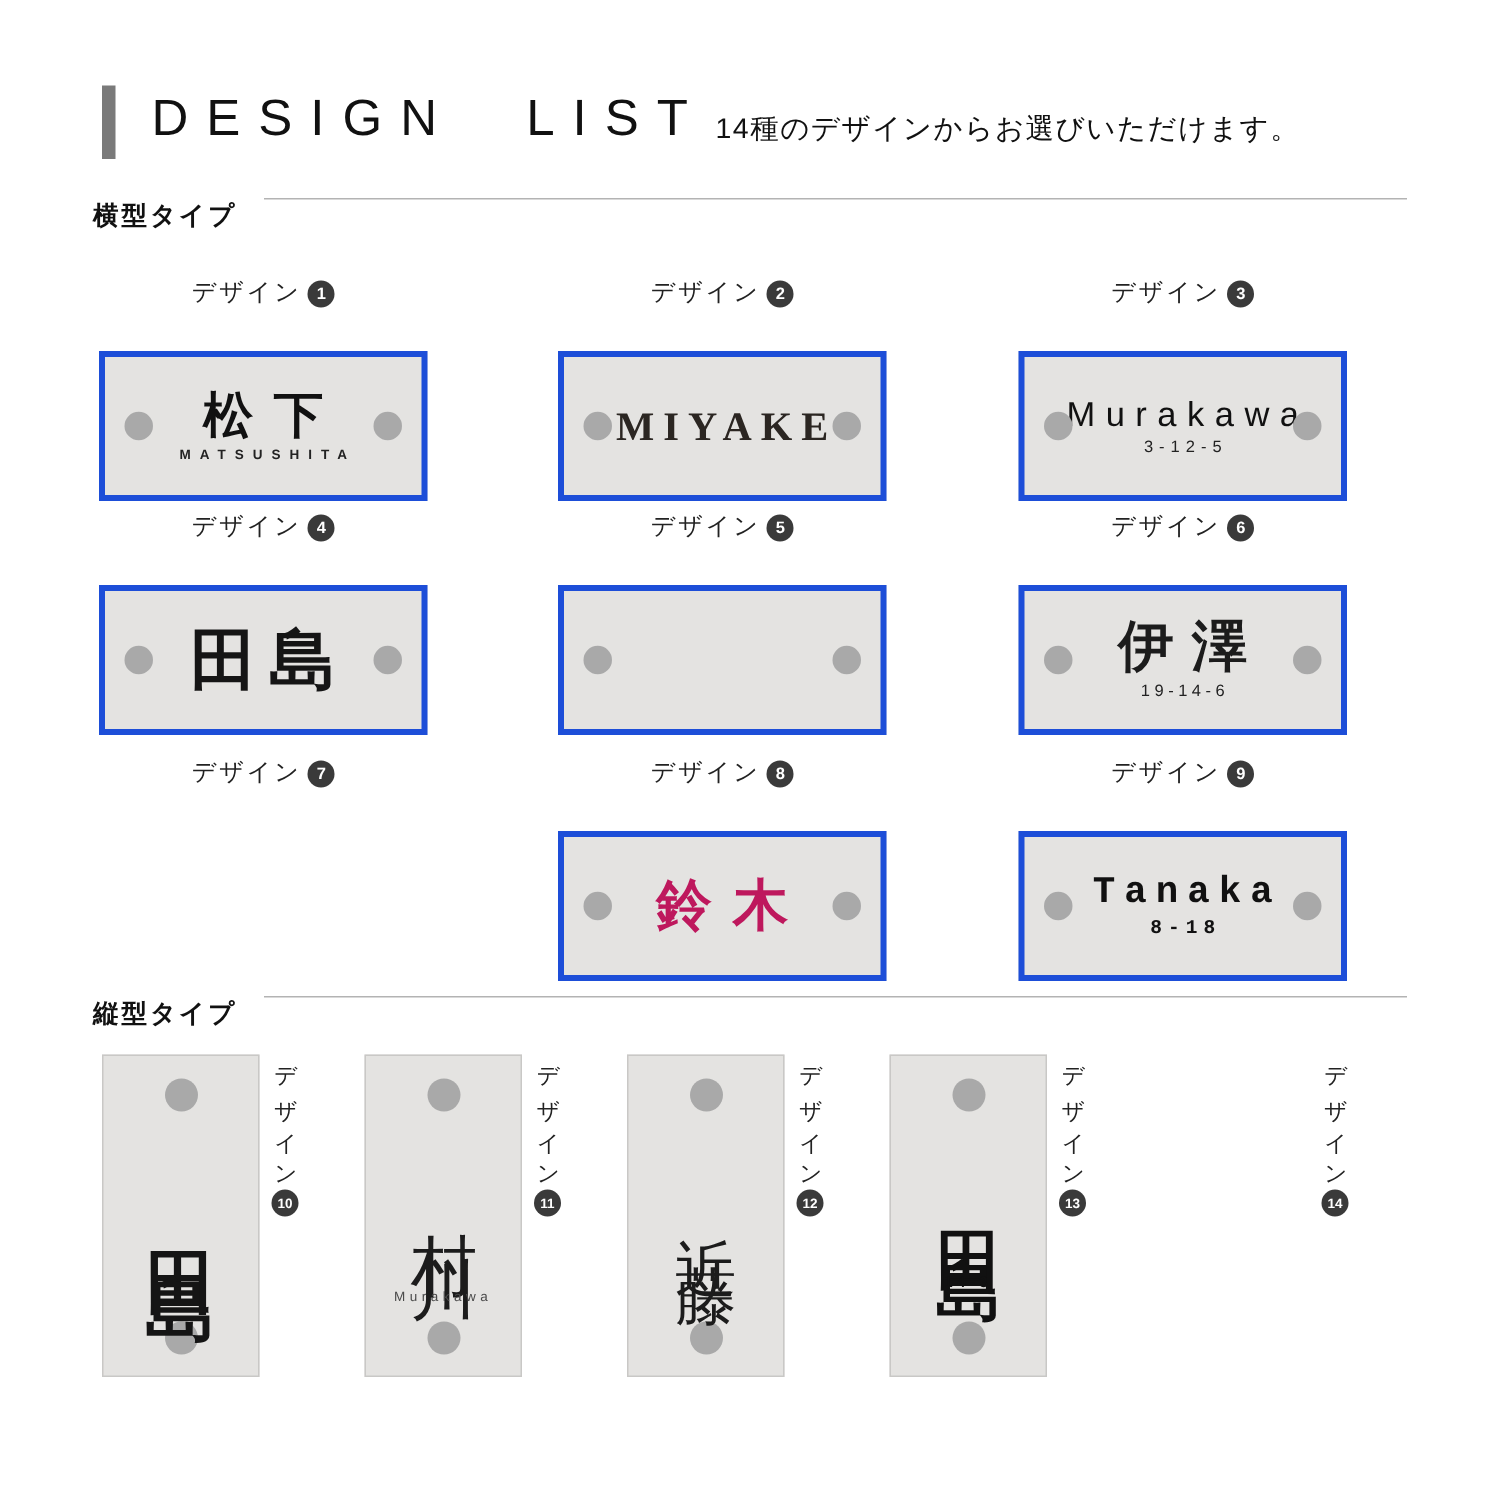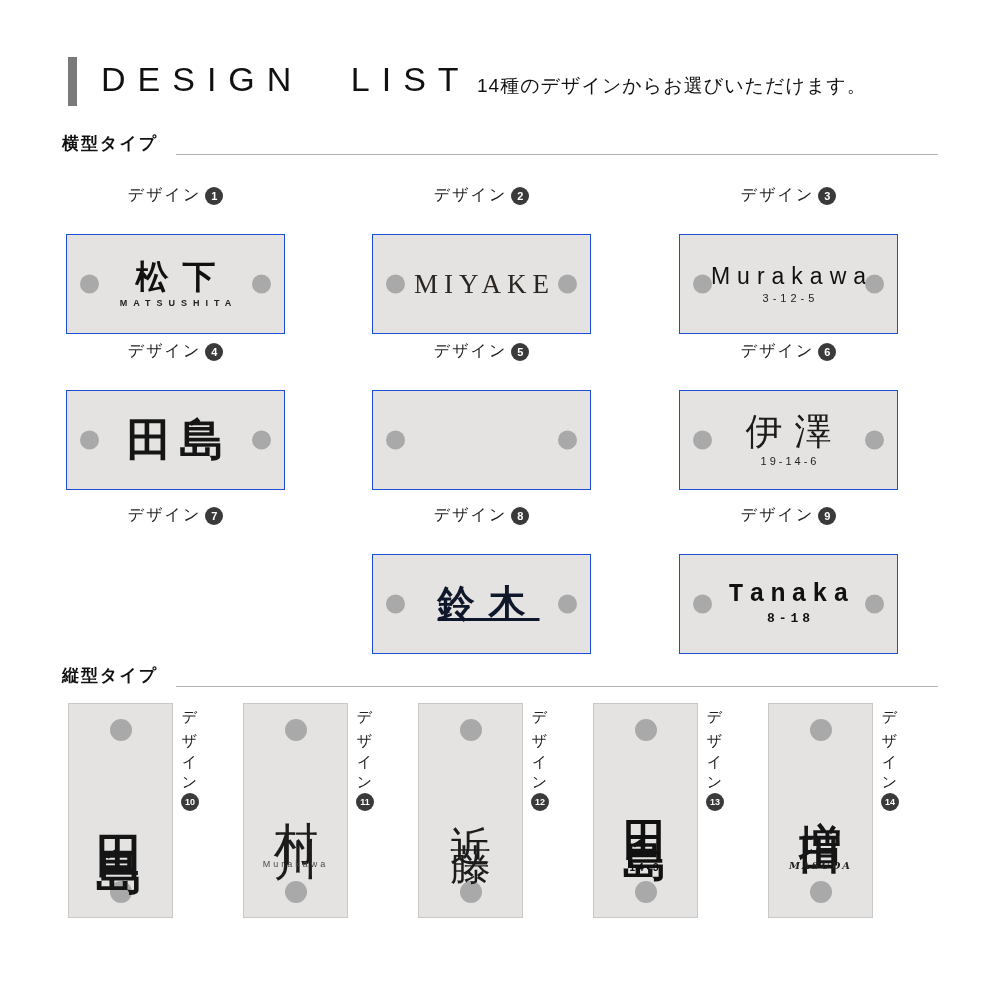--- a/index.html
+++ b/index.html
@@ -7,56 +7,56 @@
   body { font-family:"Liberation Sans", sans-serif; color:#1a1a1a; }
   .page { position:relative; width:1000px; height:1000px; background:#ffffff; overflow:hidden; }
 
   
   .accent-bar { position:absolute; left:68px; top:57px; width:9px; height:49px; background:#7a7a7a; }
   .page-title { position:absolute; left:101px; top:60px; font-size:34px; font-weight:500;
                 letter-spacing:12px; word-spacing:26px; color:#111; }
   .page-subtitle { position:absolute; left:477px; top:73px; font-size:19px; letter-spacing:1px; color:#111; }
 
   
-  .section-header { position:absolute; left:62px; width:876px; display:flex; align-items:flex-end; }
+  .section-header { position:absolute; left:62px; width:876px; display:flex; align-items:flex-start; }
   .section-header .stitle { font-size:17px; font-weight:700; letter-spacing:2px; color:#111; white-space:nowrap; }
   .section-header .sline { flex:1; height:1px; background:#b3b3b3; margin-left:18px; }
   #sec-h { top:132px; }
   #sec-v { top:664px; }
 
   
   .hcard { position:absolute; width:219px; text-align:center; }
   .design-label { font-size:16px; font-weight:500; letter-spacing:2px; color:#222;
                   display:flex; align-items:center; justify-content:center; gap:4px; margin-bottom:7px; }
   .badge { display:inline-flex; width:18px; height:18px; border-radius:50%; background:#3a3a3a;
            color:#fff; font-size:11px; font-weight:700; align-items:center; justify-content:center;
            letter-spacing:0; flex:0 0 auto; }
   .badge.two { font-size:9px; }
-  .plate { position:relative; width:219px; height:100px; background:#e4e3e1; border:1px solid #1d4ed8;
+  .plate { position:relative; width:219px; height:100px; background:#e4e3e1; border:4px solid #1d4ed8;
            display:flex; flex-direction:column; align-items:center; justify-content:center;margin-top:28px; }
   .dot { position:absolute; width:19px; height:19px; border-radius:50%; background:#a9a9a9; top:50%; transform:translateY(-50%); }
   .dot.left { left:13px; }
   .dot.right { right:13px; }
 
   .h-name { line-height:1.05; white-space:nowrap; }
   .h-sub  { white-space:nowrap; }
 
   
   .n1 { font-family:"Liberation Sans", sans-serif; font-weight:700; font-size:33px; letter-spacing:14px; padding-left:14px; color:#111; }
   .s1 { font-family:"Liberation Sans", sans-serif; font-weight:700; font-size:9px; letter-spacing:6px; padding-left:6px; margin-top:3px; color:#222; }
-  .n2 { font-family:"Liberation Serif", serif; font-weight:400; font-size:27px; letter-spacing:6px; padding-left:6px; color:#2b2622; }
+  .n2 { font-family:"Liberation Serif", serif; font-weight:700; font-size:27px; letter-spacing:6px; padding-left:6px; color:#2b2622; }
   .n3 { font-family:"Liberation Sans", sans-serif; font-weight:500; font-size:23px; letter-spacing:7px; padding-left:7px; color:#111; }
   .s3 { font-family:"Liberation Sans", sans-serif; font-weight:500; font-size:11px; letter-spacing:4px; padding-left:4px; margin-top:3px; color:#222; }
   .n4 { font-family:"DejaVu Serif", serif; font-weight:700; font-size:45px; letter-spacing:8px; padding-left:8px; color:#151515; }
   .n5 { font-family:"DejaVu Serif", serif; font-style:italic; font-weight:400; font-size:36px; letter-spacing:2px; color:#3b3b3b; }
-  .n6 { font-family:"Liberation Serif", serif; font-weight:400; font-size:37px; letter-spacing:12px; padding-left:12px; color:#1c1c1c; }
+  .n6 { font-family:"Liberation Serif", serif; font-weight:700; font-size:37px; letter-spacing:12px; padding-left:12px; color:#1c1c1c; }
   .s6 { font-family:"Liberation Sans", sans-serif; font-weight:500; font-size:11px; letter-spacing:3px; padding-left:3px; margin-top:4px; color:#222; }
   .n7 { font-family:"Liberation Serif", serif; font-weight:500; font-size:38px; letter-spacing:14px; padding-left:14px; color:#262523; }
   .s7 { font-family:"Liberation Sans", sans-serif; font-weight:500; font-size:10px; letter-spacing:7px; padding-left:7px; margin-top:4px; color:#b9b8b6; }
-  .n8 { font-family:"Liberation Sans", sans-serif; font-weight:700; font-size:37px; letter-spacing:14px; padding-left:14px; color:#0f172a;text-decoration:underline; }
+  .n8 { font-family:"Liberation Sans", sans-serif; font-weight:700; font-size:37px; letter-spacing:14px; padding-left:14px; color:#be185d; }
   .n9 { font-family:"Liberation Mono", monospace; font-weight:700; font-size:25px; letter-spacing:6px; padding-left:6px; color:#111; }
   .s9 { font-family:"Liberation Mono", monospace; font-weight:700; font-size:13px; letter-spacing:4px; padding-left:4px; margin-top:2px; color:#111; }
 
   
   .vcard { position:absolute; width:160px; height:232px; }
   .vplate { position:absolute; left:0; top:3px; width:105px; height:215px; background:#e4e3e1; border:1px solid #c9c8c6; }
   .vdot { position:absolute; left:50%; transform:translateX(-50%); width:22px; height:22px; border-radius:50%; background:#a9a9a9; }
   .vdot.top { top:15px; }
   .vdot.bottom { bottom:14px; }
   .v-name { position:absolute; left:50%; top:50%; transform:translate(-50%,-50%);
@@ -64,21 +64,21 @@
   .v-name.raised { top:46%; }
   .v-sub { position:absolute; left:0; bottom:45px; width:100%; text-align:center; white-space:nowrap; }
   .v-label { position:absolute; left:113px; top:0; display:flex; flex-direction:column; align-items:center; gap:5px; }
   .v-label .v-label-text { writing-mode:vertical-rl; text-orientation:upright; font-size:15px; font-weight:500;
                            letter-spacing:5px; color:#222; line-height:1; }
   .vn10 { font-family:"DejaVu Serif", serif; font-weight:700; font-size:47px; letter-spacing:14px; color:#151515; }
   .vn11 { font-family:"Liberation Serif", serif; font-weight:400; font-size:44px; letter-spacing:16px; color:#1c1c1c; }
   .vs11 { font-family:"Liberation Sans", sans-serif; font-weight:500; font-size:9px; letter-spacing:3px; color:#4a4a4a; bottom:48px; }
   .vn12 { font-family:"Liberation Serif", serif; font-weight:500; font-size:41px; letter-spacing:18px; color:#1c1c1c; }
   .vn13 { font-family:"Liberation Sans", sans-serif; font-weight:700; font-size:44px; letter-spacing:16px; color:#111; }
-  .vs13 { font-family:"Liberation Sans", sans-serif; font-weight:700; font-size:10px; letter-spacing:3px; color:#111; bottom:44px; }
+  .vs13 { font-family:"Liberation Sans", sans-serif; font-weight:700; font-size:10px; letter-spacing:3px; color:#111; bottom:56px; }
   .vn14 { font-family:"DejaVu Serif", serif; font-weight:700; font-size:42px; letter-spacing:16px; color:#151515; }
   .vs14 { font-family:"DejaVu Serif", serif; font-style:italic; font-weight:700; font-size:10px; letter-spacing:2px; color:#222; bottom:46px; }
 </style>
 </head>
 <body>
 
 <div class="page">
 
   <div class="accent-bar"></div>
   <div class="page-title">DESIGN LIST</div>
@@ -244,25 +244,19 @@
       <div class="v-name raised vn13">田島</div>
       <div class="v-sub vs13">14-3</div>
     </div>
     <div class="v-label">
       <span class="v-label-text">デザイン</span>
       <span class="badge two">13</span>
     </div>
   </div>
 
   <div class="vcard" style="left:768px; top:700px;">
-    <div class="vplate">
-      <span class="vdot top"></span>
-      <span class="vdot bottom"></span>
-      <div class="v-name raised vn14">増田</div>
-      <div class="v-sub vs14">MASUDA</div>
-    </div>
     <div class="v-label">
       <span class="v-label-text">デザイン</span>
       <span class="badge two">14</span>
     </div>
   </div>
 
 </div>
 
 </body></html>

